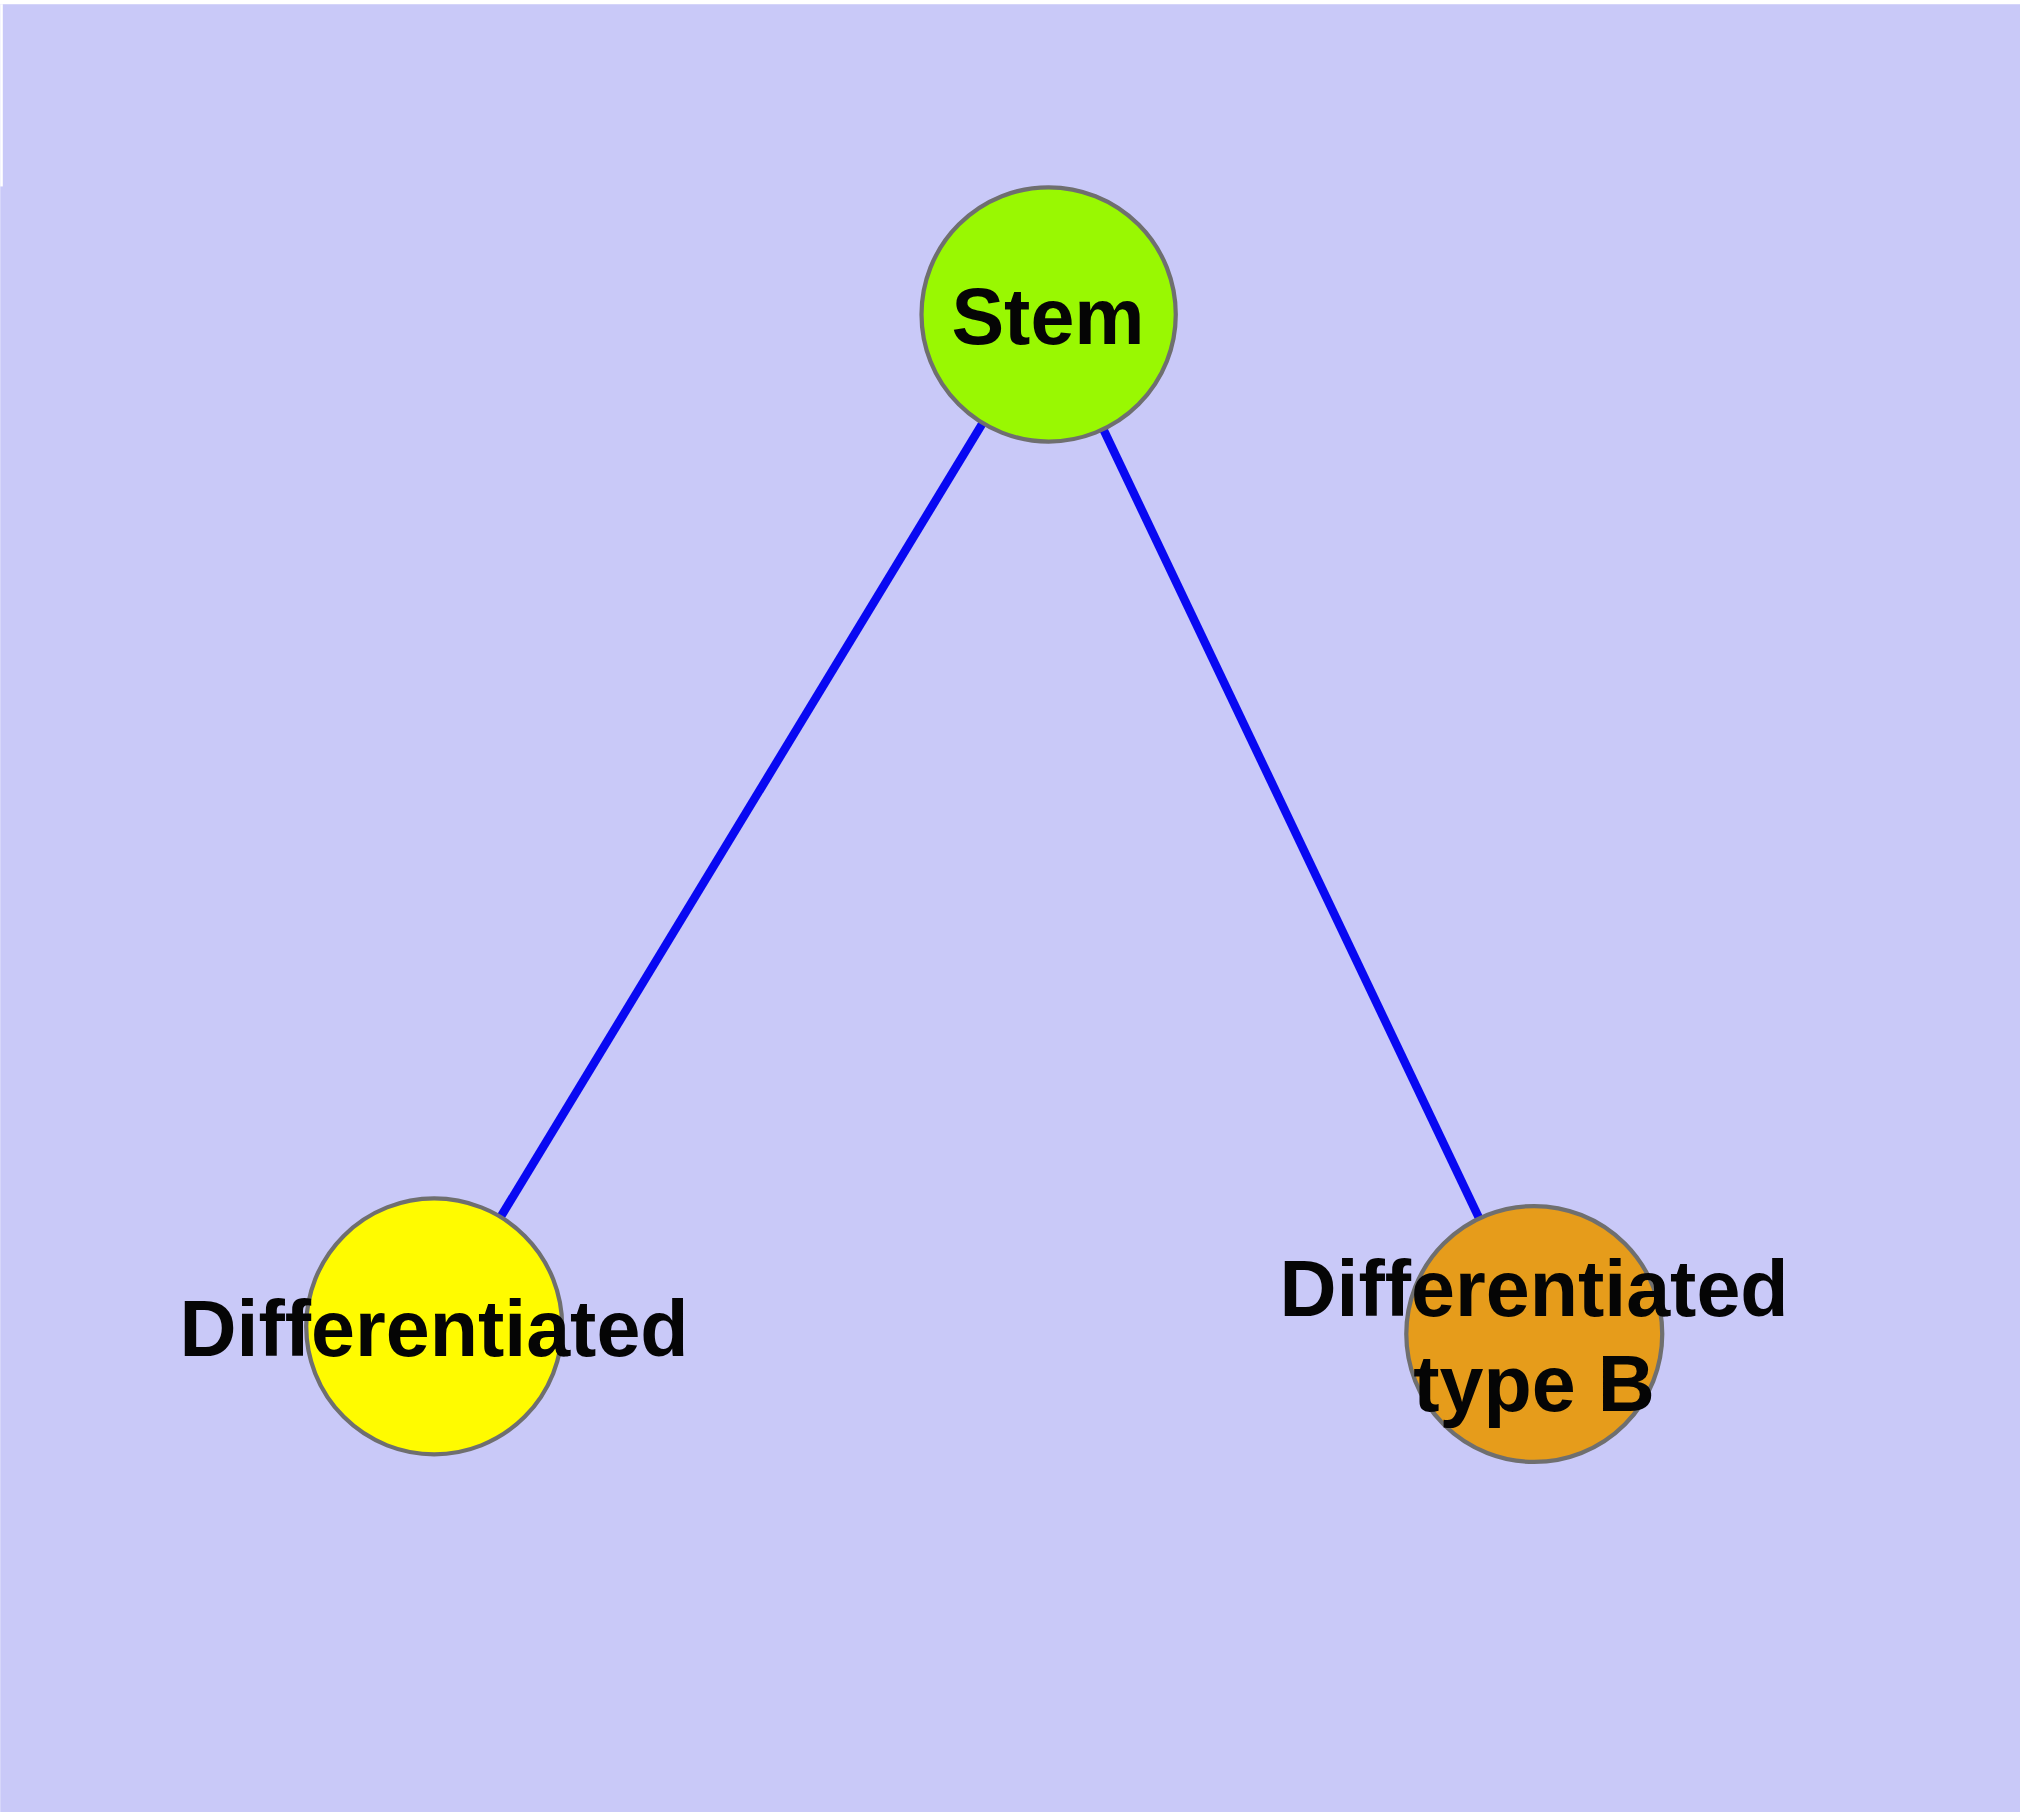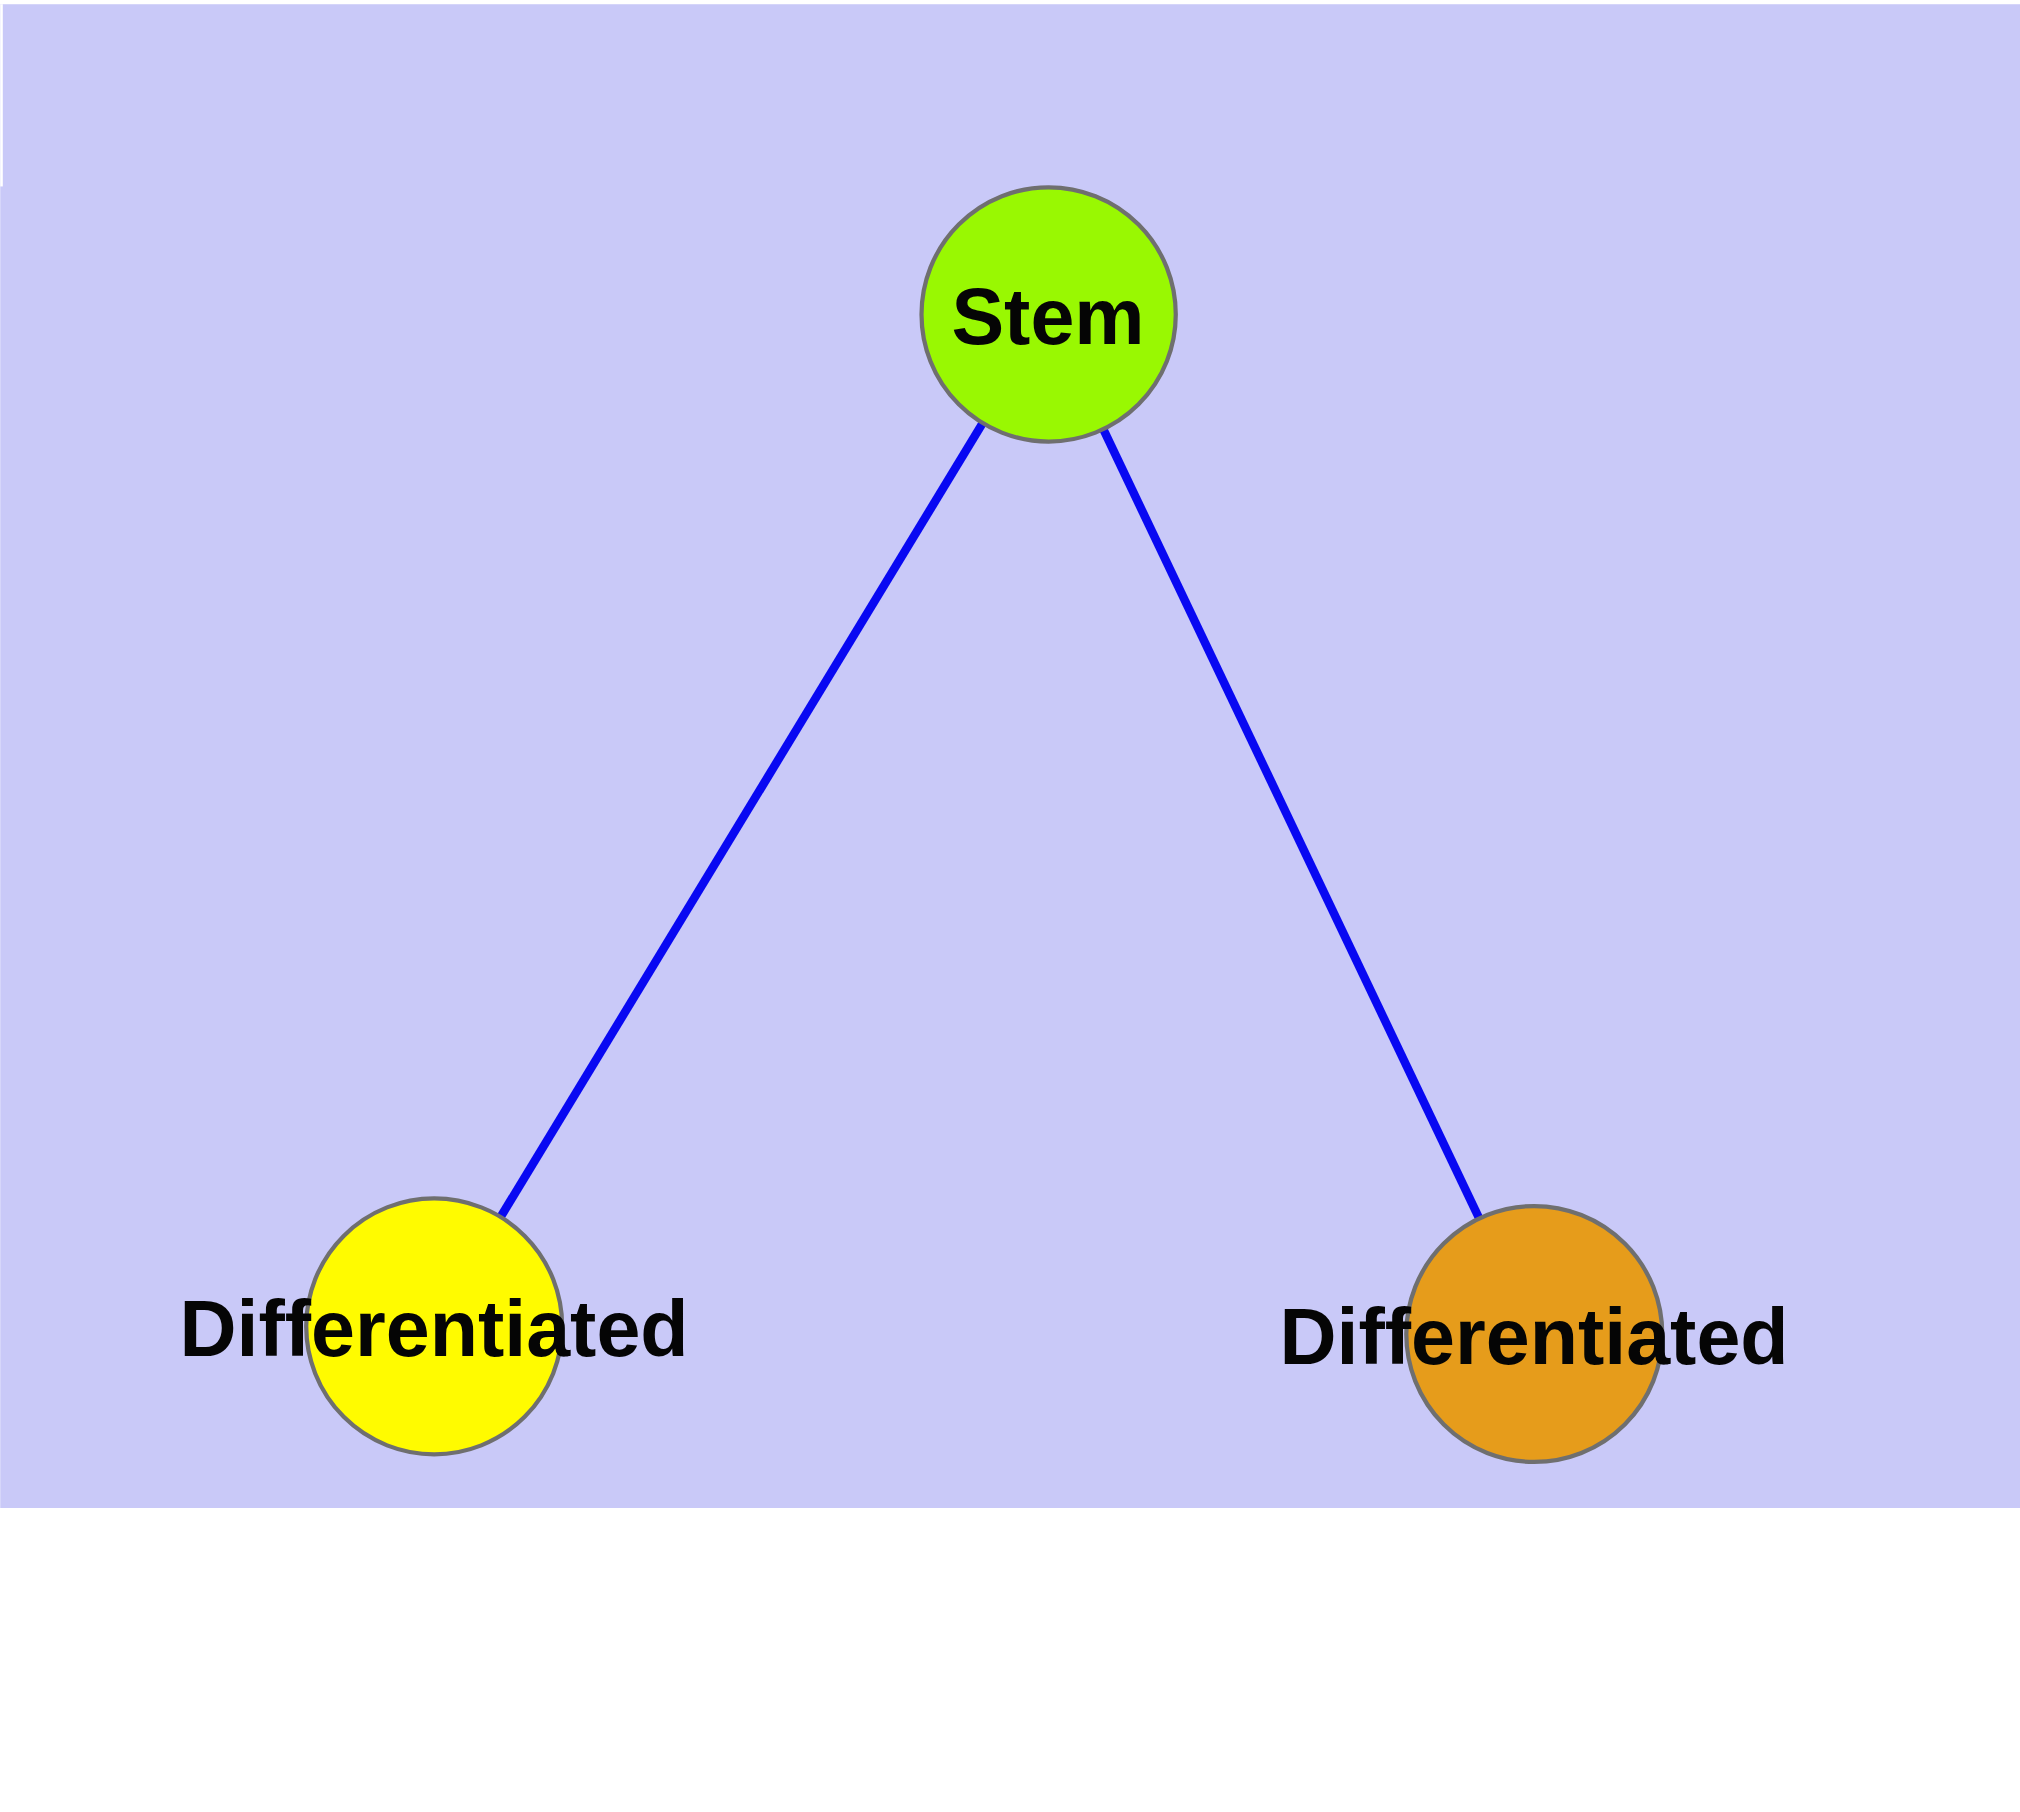--- a/index.html
+++ b/index.html
@@ -1,19 +1,19 @@
 <!DOCTYPE html>
 <html style="font-size:13.6px"><head>
 <meta charset="utf-8">
 <style>
   html, body { margin: 0; padding: 0; background: #ffffff; }
   .stage {
     position: relative;
     width: 2021px;
-    height: 1508px;
+    height: 1812px;
     overflow: hidden;
     background: #ffffff;
     font-family: "Liberation Sans", "DejaVu Sans", sans-serif;
   }
   .stage svg { position: absolute; left: 0; top: 0; }
   .node-label {
     position: absolute;
     transform: translate(-50%, -50%);
     font-weight: 700;
     font-size: 79px;
@@ -45,16 +45,17 @@
   <div class="node-label" style="left: 1048px; top: 316px; color: rgb(5, 5, 5);">
     <span class="line">Stem</span>
   </div>
 
   <div class="node-label" style="left: 434px; top: 1328px; color: rgb(5, 5, 5);">
     <span class="line">Differentiated</span>
   </div>
 
   <div class="node-label" style="left: 1534px; top: 1336px; color: rgb(5, 5, 5);">
     <span class="line">Differentiated</span>
+    <span class="line">type B</span>
   </div>
 
 </div>
 
 
 </body></html>

